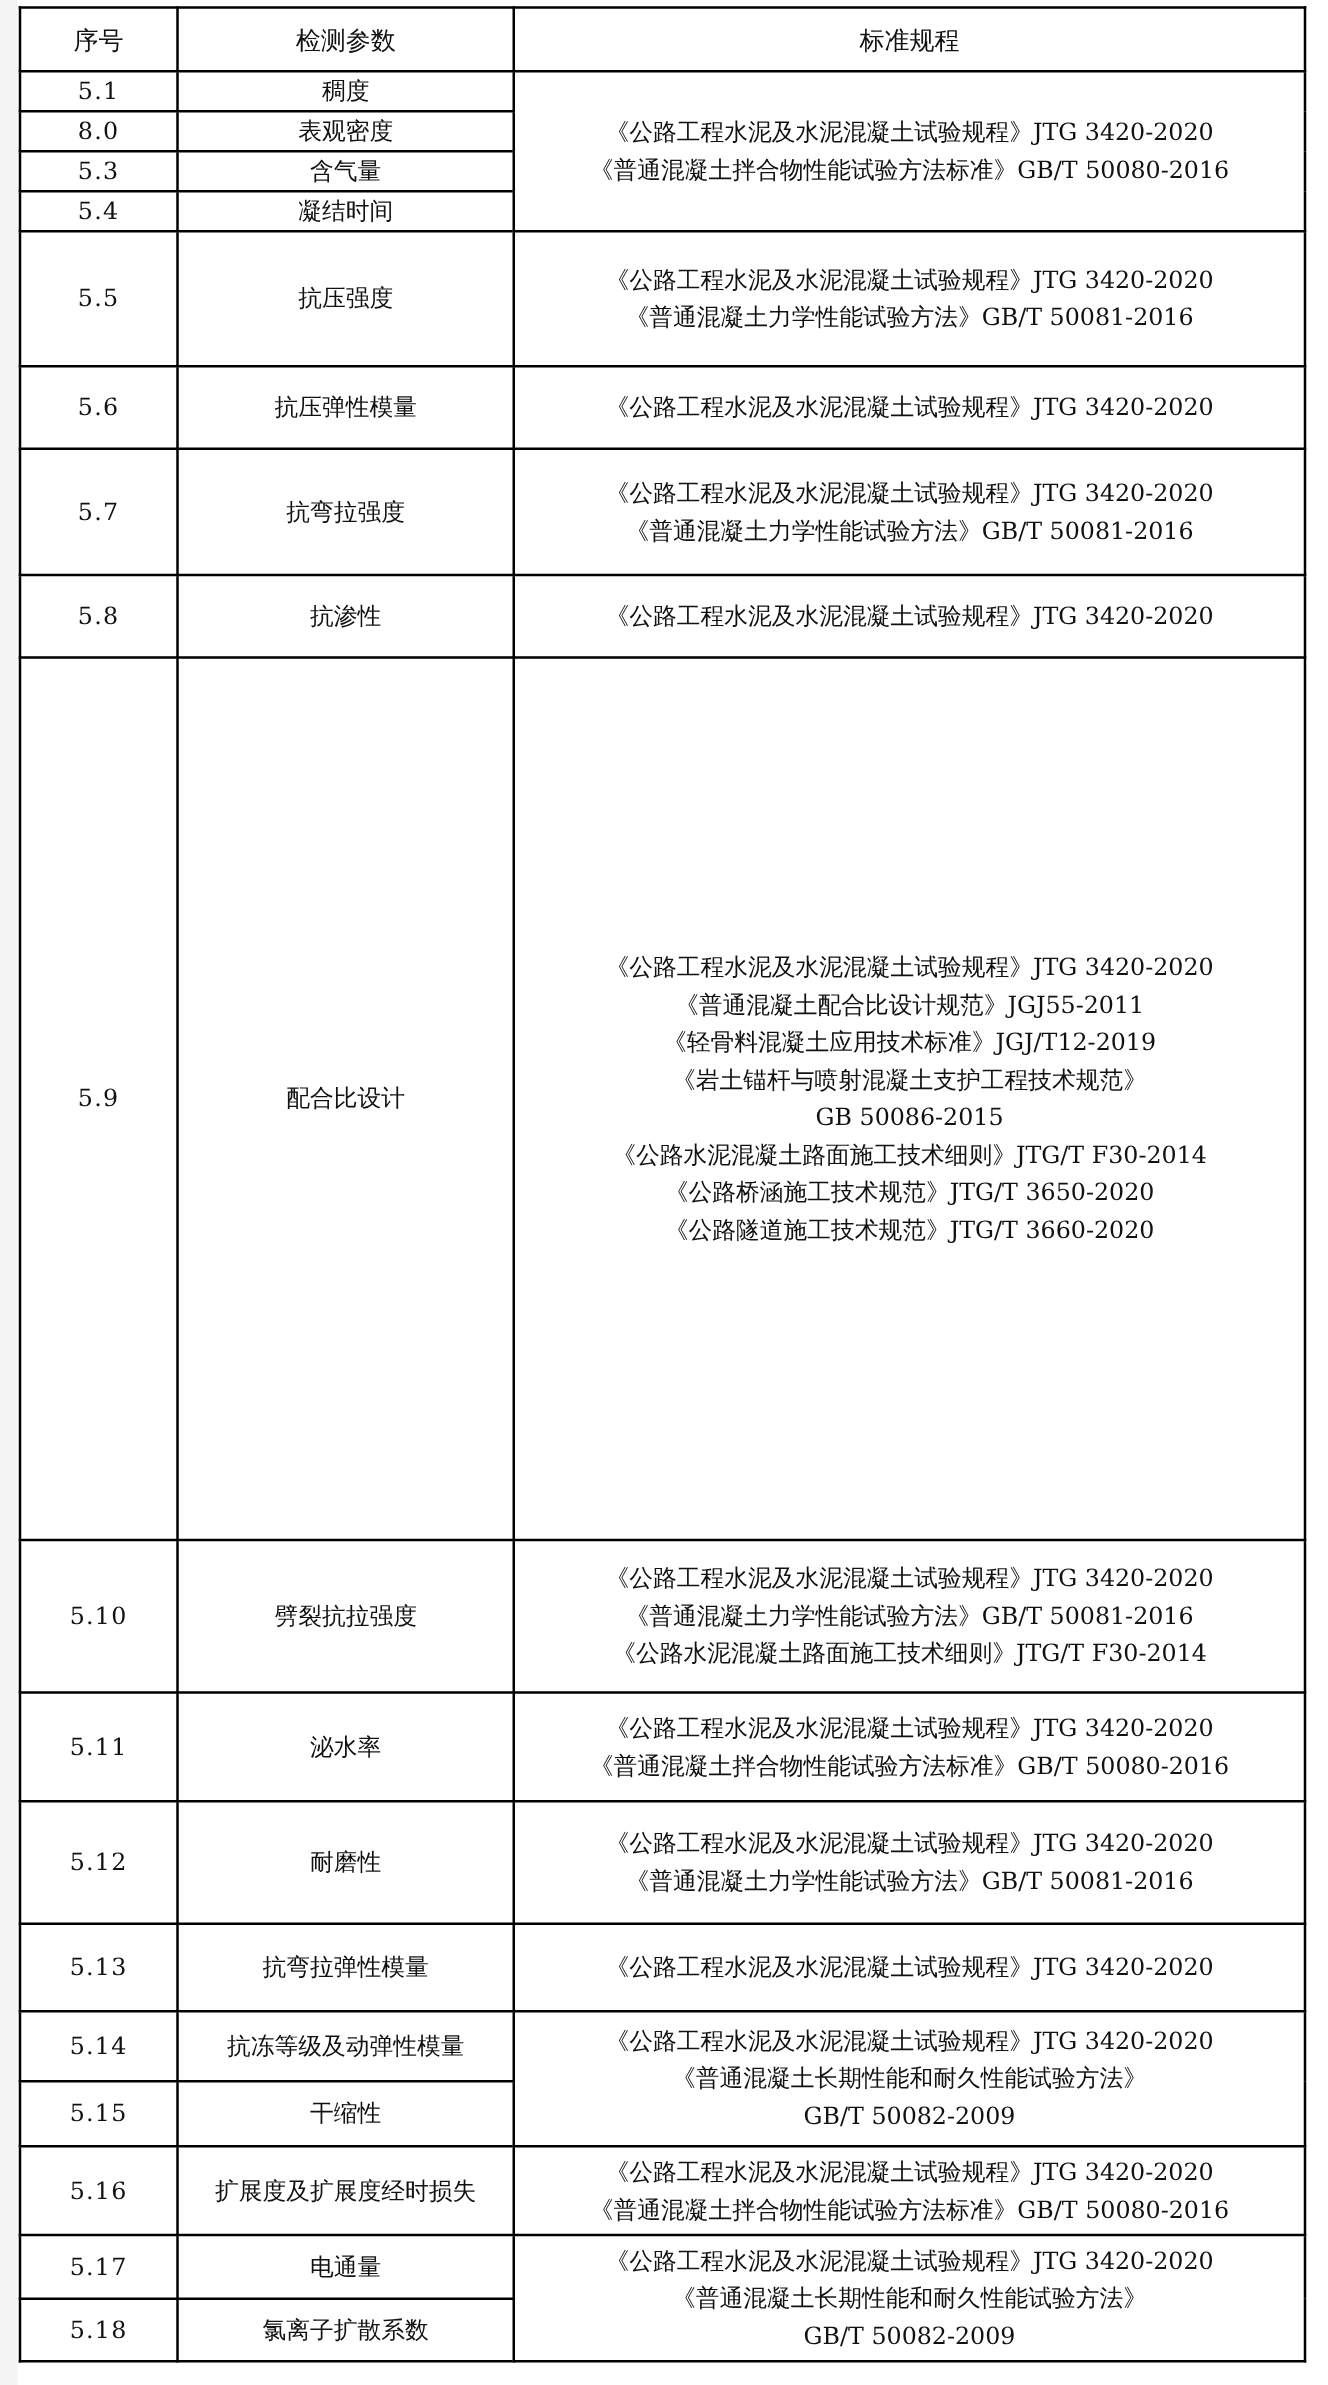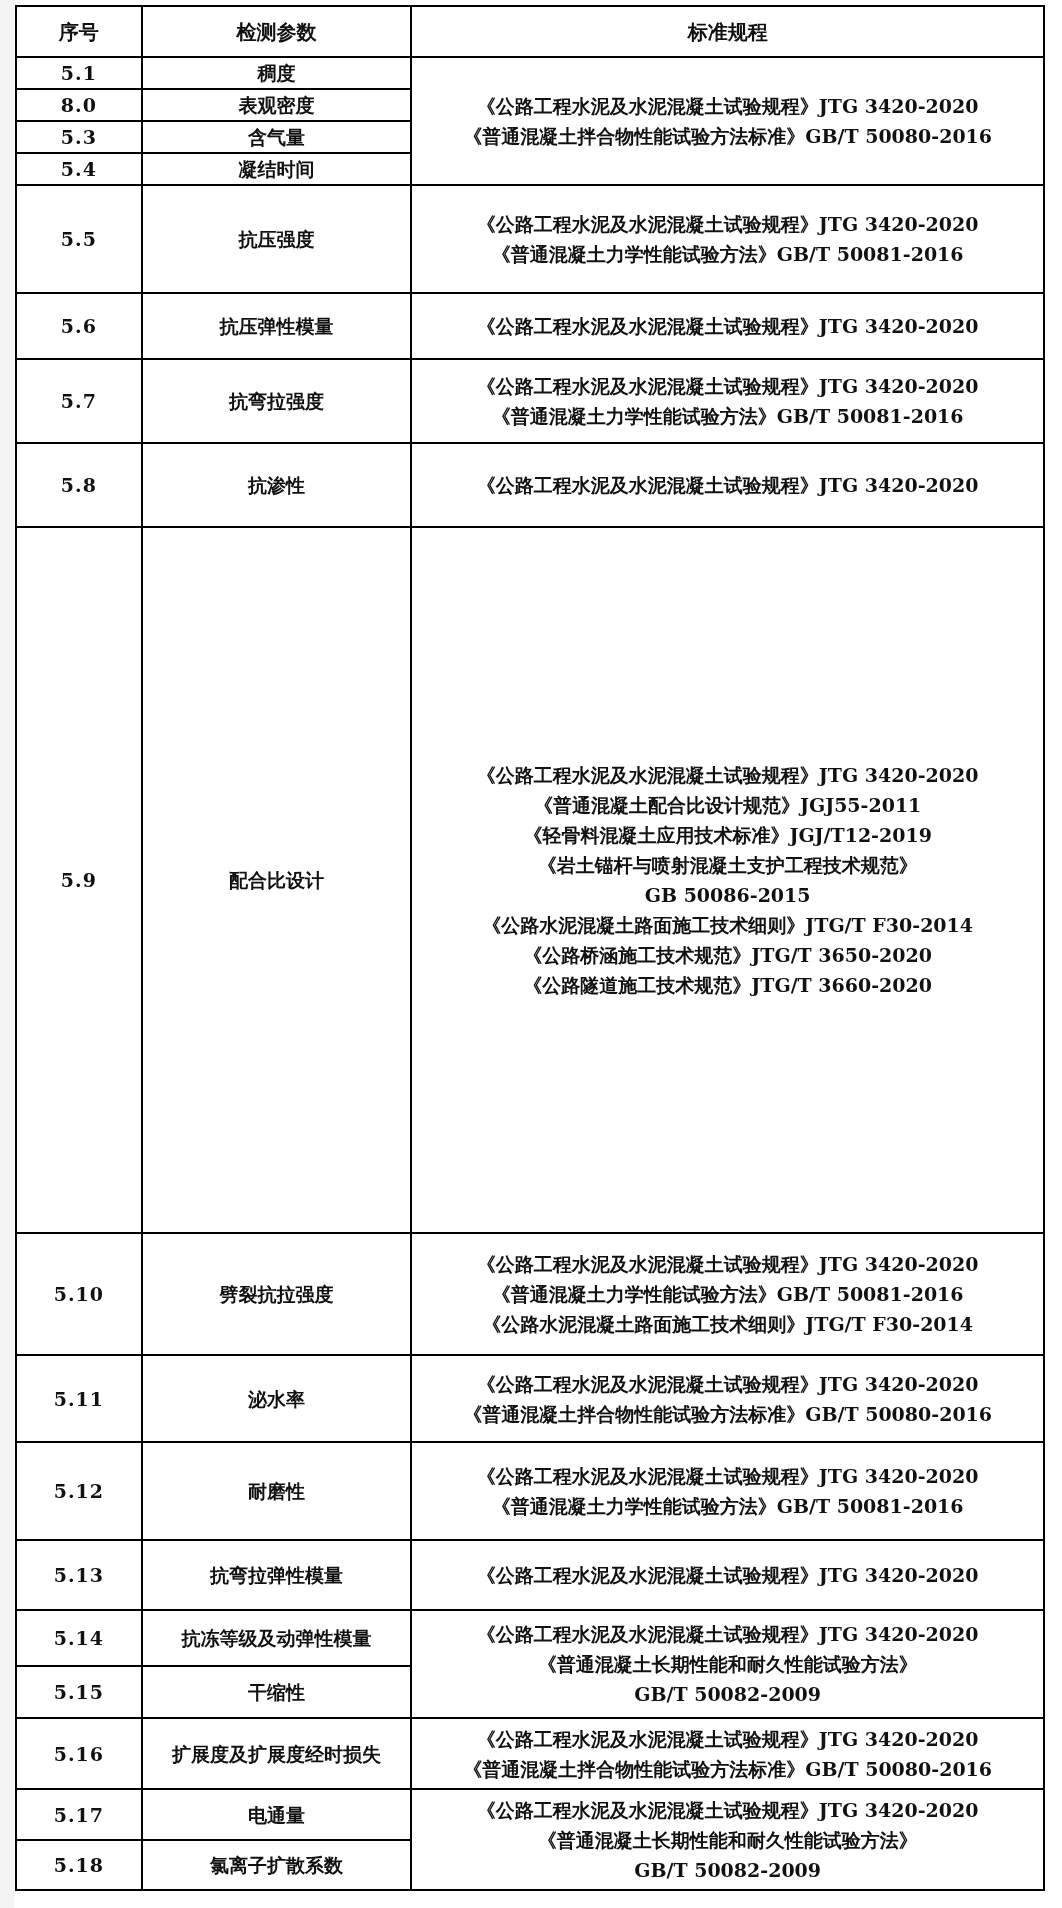--- a/index.html
+++ b/index.html
@@ -2,21 +2,21 @@
 <html><head>
   <meta charset="utf-8">
   <style>
     html, body { margin: 0; padding: 0; background: #ffffff; }
     body { width: 1062px; height: 1908px; position: relative; overflow: hidden;
            font-family: "DejaVu Serif", "Liberation Serif", serif; color: #111; }
     .leftshade { position: absolute; left: 0; top: 0; width: 14px; height: 1908px; background: #f4f4f4; }
     table { position: absolute; left: 15px; top: 5px; width: 1030px;
             border-collapse: collapse; table-layout: fixed; }
     td, th { border: 2px solid #000; text-align: center; vertical-align: middle;
-             font-weight: bold; font-size: 19px; line-height: 30px; padding: 0 2px; margin-top: 44px; }
+             font-weight: normal; font-size: 19px; line-height: 30px; padding: 0 2px; margin-top: 44px; }
     th { font-size: 20px; }
     .c1 { width: 125px; }
     .c2 { width: 268px; }
     .c3 { width: 629px; }
     .std-line { display: block; white-space: nowrap; }
     .num { letter-spacing: 1px; }
   </style>
 </head>
 <body>
 
@@ -67,30 +67,30 @@
     </tr>
 
     <tr style="height:66px">
       <td class="num">5.6</td>
       <td>抗压弹性模量</td>
       <td>
         <span class="std-line">《公路工程水泥及水泥混凝土试验规程》JTG 3420-2020</span>
       </td>
     </tr>
 
-    <tr style="height:84px">
+    <tr style="height:101px">
       <td class="num">5.7</td>
       <td>抗弯拉强度</td>
       <td>
         <span class="std-line">《公路工程水泥及水泥混凝土试验规程》JTG 3420-2020</span>
         <span class="std-line">《普通混凝土力学性能试验方法》GB/T 50081-2016</span>
       </td>
     </tr>
 
-    <tr style="height:84px">
+    <tr style="height:66px">
       <td class="num">5.8</td>
       <td>抗渗性</td>
       <td>
         <span class="std-line">《公路工程水泥及水泥混凝土试验规程》JTG 3420-2020</span>
       </td>
     </tr>
 
     <tr style="height:706px">
       <td class="num">5.9</td>
       <td>配合比设计</td>

